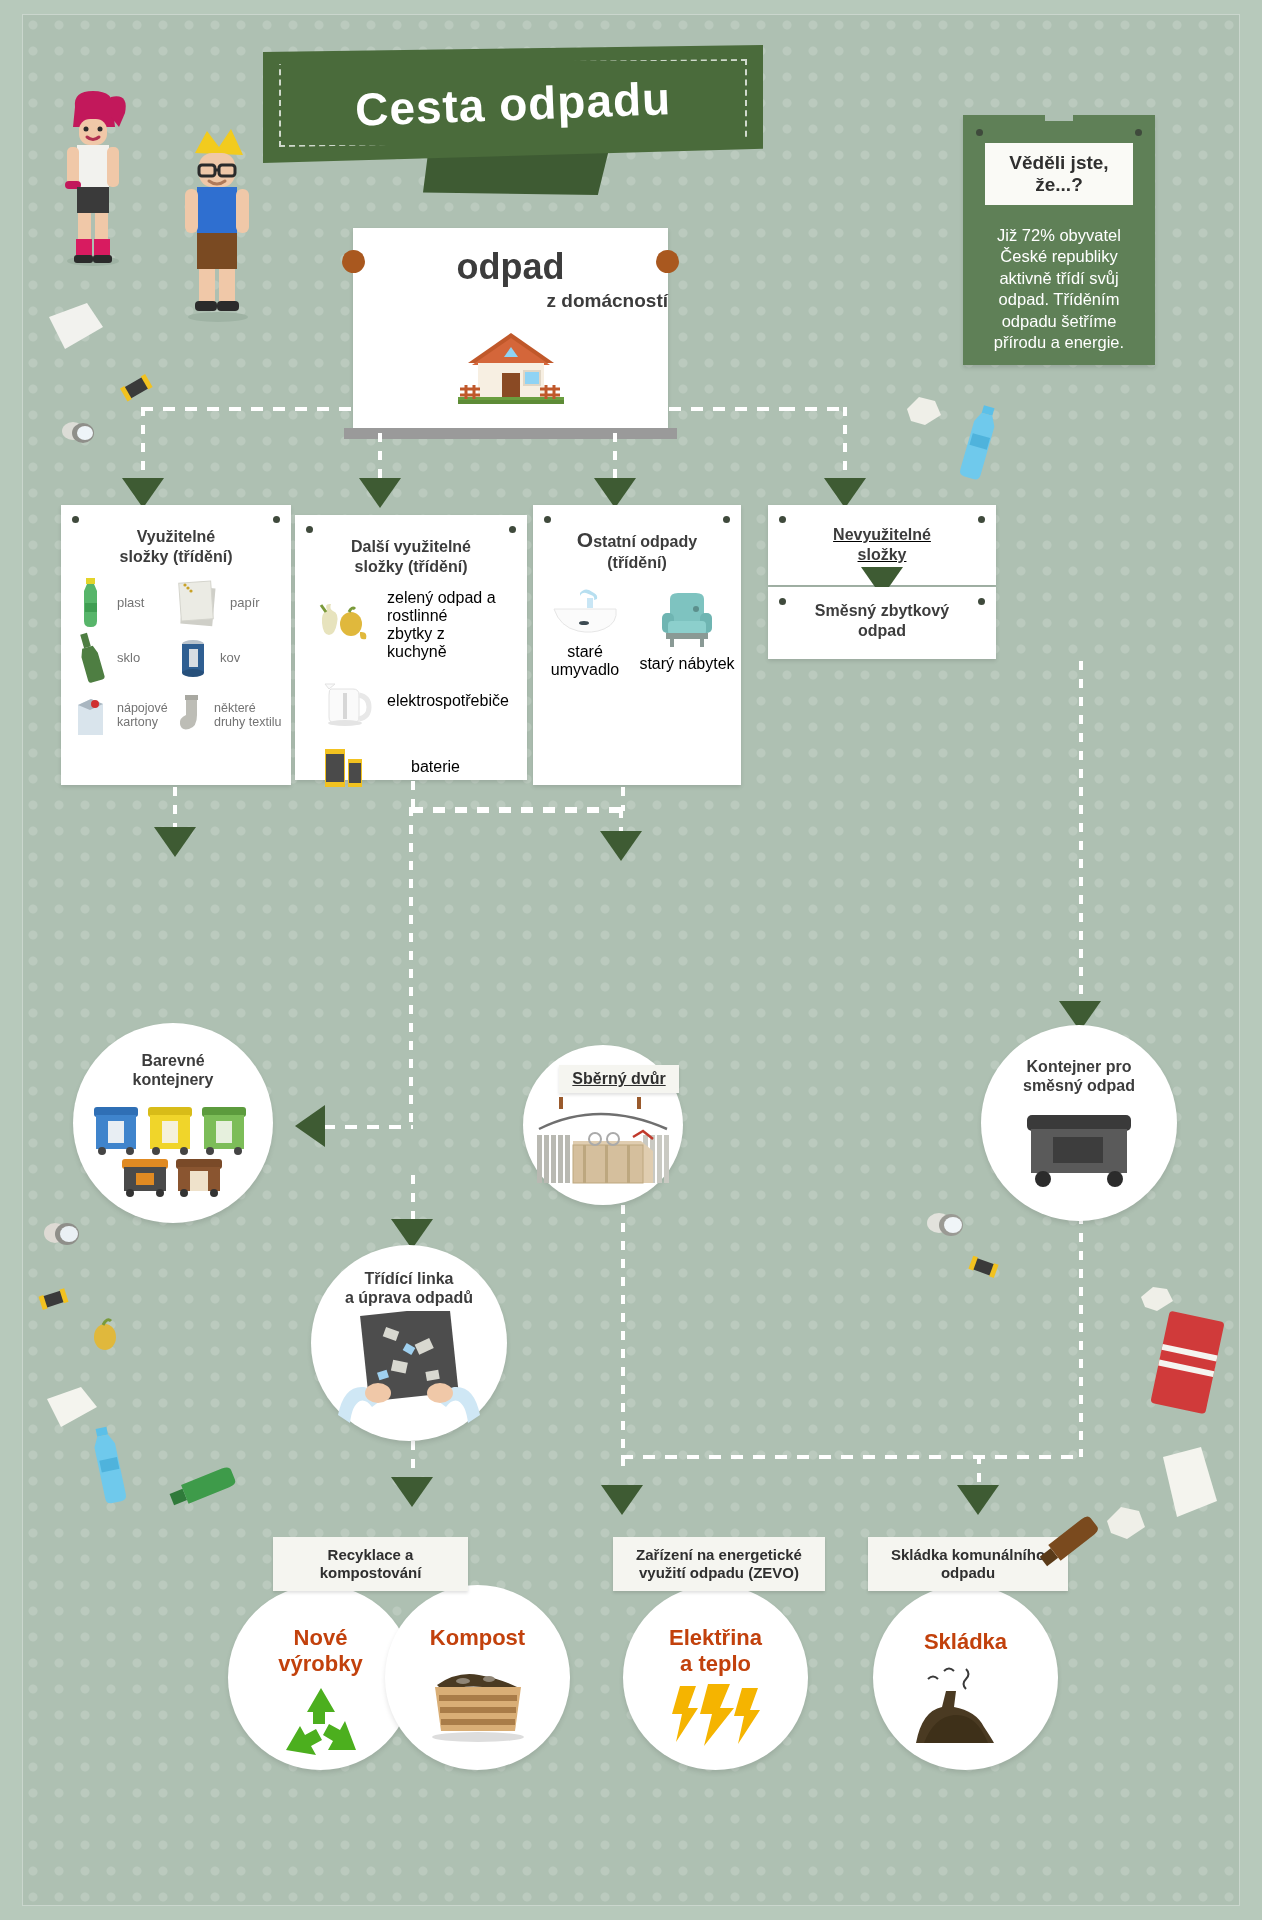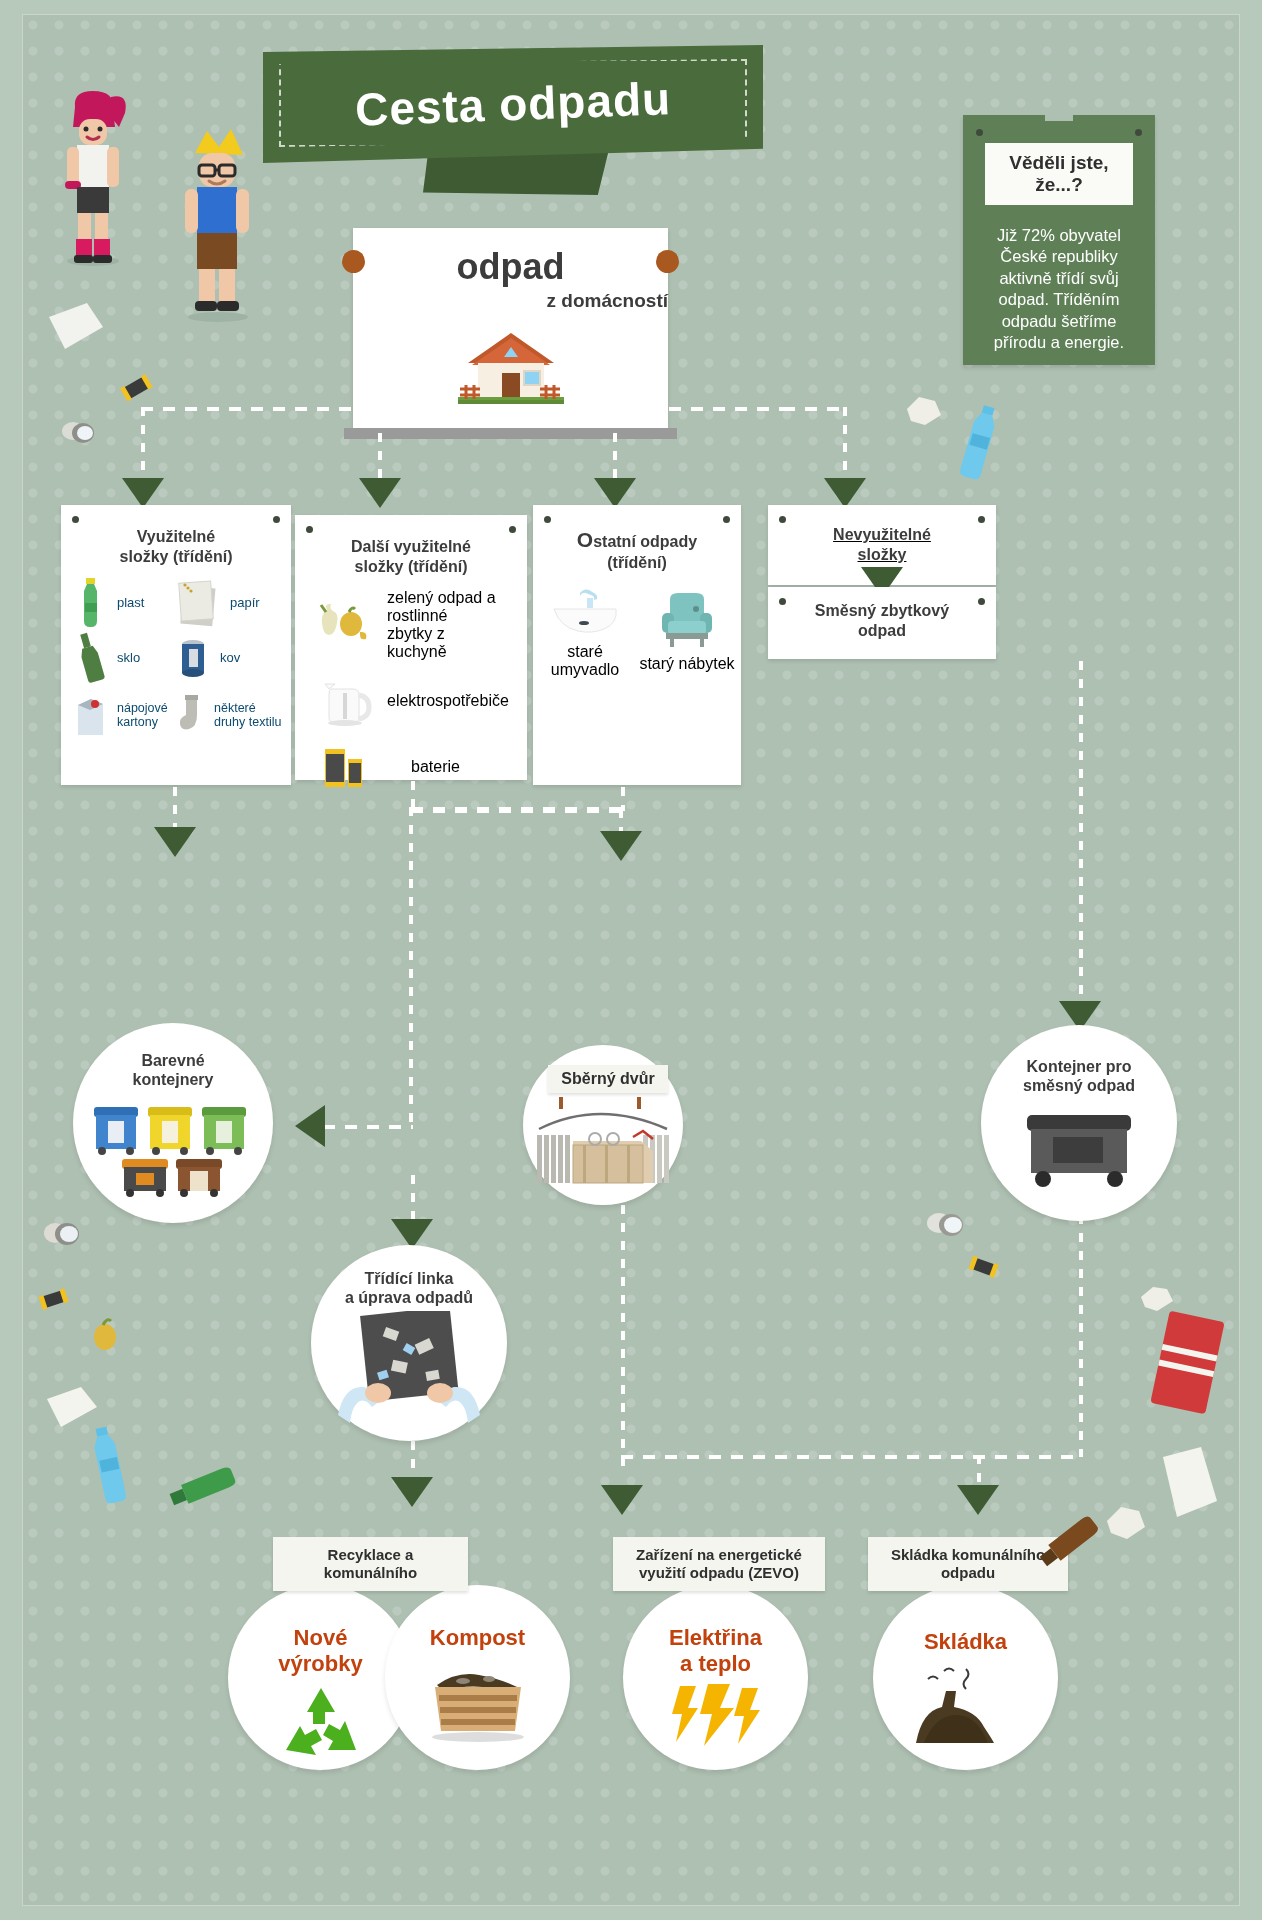--- a/index.html
+++ b/index.html
@@ -125,21 +125,21 @@
   .cat-card .pin.l { left: 11px; top: 11px; }
   .cat-card .pin.r { right: 11px; top: 11px; }
   .cat-card .title {
     text-align: center; font-weight: bold; font-size: 16px; color: #3c3c3c;
     line-height: 1.25; padding: 22px 8px 0;
   }
   .cat-card .title .big { font-size: 21px; }
   .items { margin-top: 10px; }
   .row { display: flex; align-items: center; }
   .cell { display: flex; align-items: center; }
-  .cell .lbl { font-size: 13px; color: #0c4a6e; line-height: 1.15; }
+  .cell .lbl { font-size: 13px; color: #737373; line-height: 1.15; }
   .cell .lbl.sm { font-size: 12.5px; }
   .ico { flex: 0 0 auto; display:flex; align-items:center; justify-content:center; }
 
   
   .circ {
     position: absolute; border-radius: 50%; background: #ffffff;
     box-shadow: 0 3px 5px rgba(0,0,0,0.10);
     display: flex; flex-direction: column; align-items: center;
   }
   .circ .ctitle {
@@ -507,21 +507,21 @@
         <rect x="88" y="66" width="46" height="10" rx="3" fill="#7a4a28"></rect>
           <rect x="90" y="74" width="42" height="24" fill="#8a5530"></rect>
           <rect x="102" y="78" width="18" height="20" fill="#efe2cb"></rect>
           <circle cx="96" cy="100" r="4" fill="#333"></circle>
           <circle cx="126" cy="100" r="4" fill="#333"></circle>
       </g>
     </svg>
   </div>
 
   <div class="circ" style="left:500px;top:1030px;width:160px;height:160px;padding-top:20px;">
-    <div class="tab" style="position:relative;left:5px;top:0;width:120px;height:28px;font-size:16px;">
+    <div class="tab" style="position:relative;left:16px;top:0;width:120px;height:28px;font-size:16px;text-decoration:underline;">
       <span>Sběrný dvůr</span>
     </div>
     <svg width="140" height="96" viewBox="0 0 140 96" style="margin-top:2px;">
       <rect x="26" y="2" width="4" height="12" fill="#9a5a2c"></rect>
         <rect x="104" y="2" width="4" height="12" fill="#9a5a2c"></rect>
       <path d="M6 34 q60 -30 128 0" stroke="#6f6f6f" stroke-width="2.5" fill="none"></path>
       <g fill="#b9b9b2">
           <rect x="4" y="40" width="5" height="48"></rect>
           <rect x="11" y="40" width="5" height="48"></rect>
           <rect x="18" y="40" width="5" height="48"></rect>
@@ -609,21 +609,21 @@
       <polygon points="12,26 98,26 92,70 18,70" fill="#d9ae76"></polygon>
       <rect x="16" y="34" width="78" height="6" fill="#a97c48"></rect>
       <rect x="17" y="46" width="76" height="6" fill="#a97c48"></rect>
       <rect x="18" y="58" width="74" height="6" fill="#a97c48"></rect>
     </svg>
   </div>
 
   <div class="tab" style="left:250px;top:1522px;width:195px;height:54px;">
     <div>
       <span>Recyklace a</span><br>
-      <span>komunálního</span>
+      <span>kompostování</span>
     </div>
   </div>
 
   <div class="circ" style="left:600px;top:1570px;width:185px;height:185px;padding-top:40px;">
     <div class="ctitle green">
       <span>Elektřina</span><br>
       <span>a teplo</span>
     </div>
     <svg width="100" height="62" viewBox="0 0 100 62" style="margin-top:6px;">
       <g fill="#f5b400">

